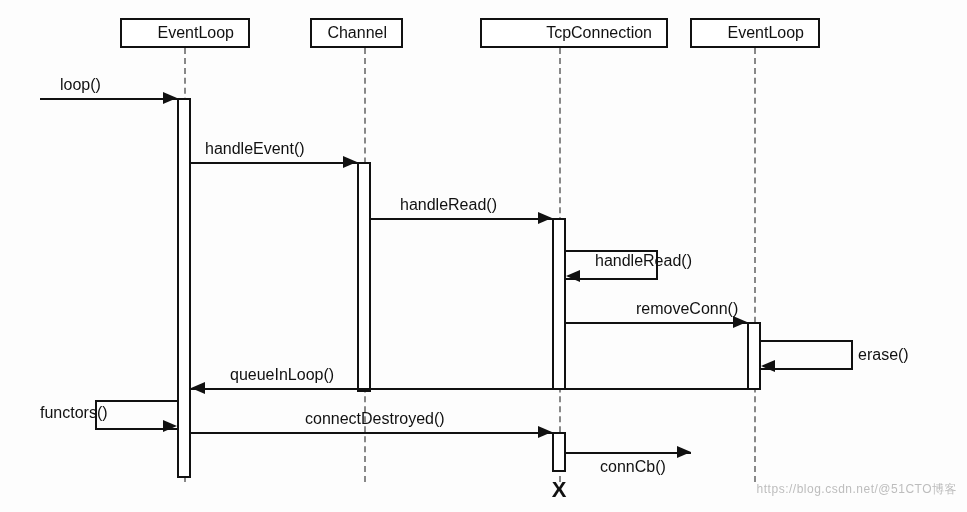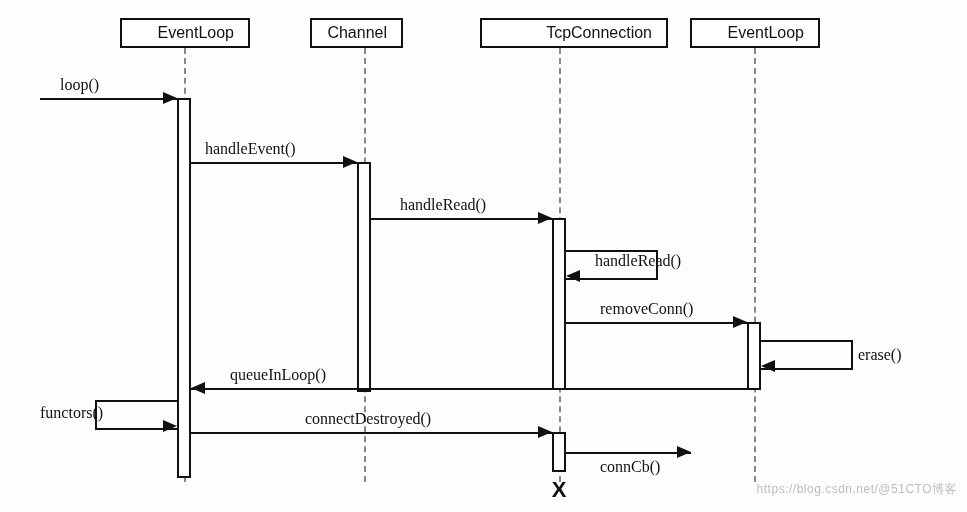--- a/index.html
+++ b/index.html
@@ -41,21 +41,20 @@
     box-sizing: border-box;
   }
   .msg-line {
     position: absolute;
     height: 0;
     border-top: 2px solid #111;
   }
   .msg-label {
     position: absolute;
     white-space: nowrap;
-    font-family: Liberation Serif, serif;
   }
   .arrow-r {
     position: absolute;
     width: 0; height: 0;
     border-top: 6px solid transparent;
     border-bottom: 6px solid transparent;
     border-left: 14px solid #111;
   }
   .arrow-l {
     position: absolute;
@@ -128,21 +127,21 @@
 <div class="msg-line" style="left:371px;top:218px;width:181px"></div>
 <div class="arrow-r" style="left:538px;top:212px"></div>
 <div class="msg-label" style="left:400px;top:196px">handleRead()</div>
 
 <div class="selfcall" style="left:566px;top:250px;width:90px;height:26px"></div>
 <div class="arrow-l" style="left:566px;top:270px"></div>
 <div class="msg-label" style="left:595px;top:252px">handleRead()</div>
 
 <div class="msg-line" style="left:566px;top:322px;width:181px"></div>
 <div class="arrow-r" style="left:733px;top:316px"></div>
-<div class="msg-label" style="left:600px;top:300px">removeConn()</div>
+<div class="msg-label" style="left:636px;top:300px">removeConn()</div>
 
 <div class="selfcall" style="left:761px;top:340px;width:90px;height:26px"></div>
 <div class="arrow-l" style="left:761px;top:360px"></div>
 <div class="msg-label" style="left:858px;top:346px">erase()</div>
 
 <div class="msg-line" style="left:191px;top:388px;width:556px"></div>
 <div class="arrow-l" style="left:191px;top:382px"></div>
 <div class="msg-label" style="left:230px;top:366px">queueInLoop()</div>
 
 <div class="selfcall-left" style="left:95px;top:400px;width:82px;height:26px"></div>

